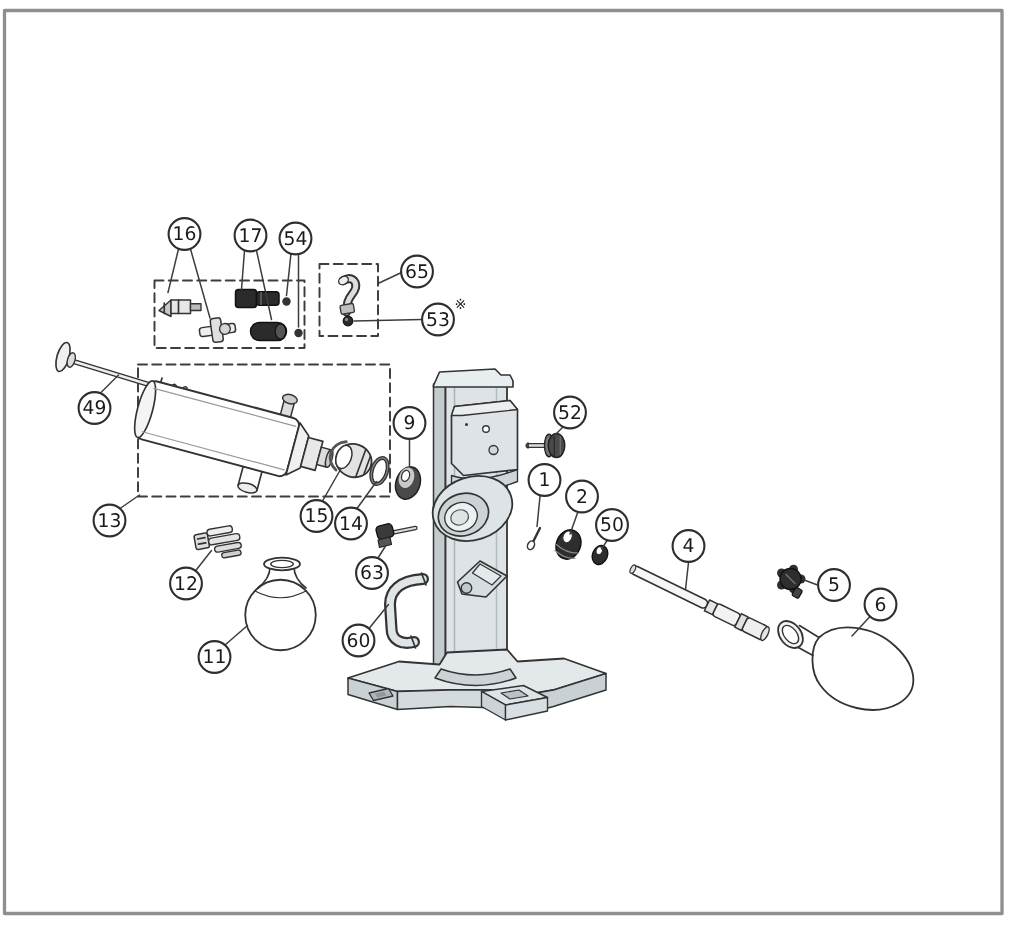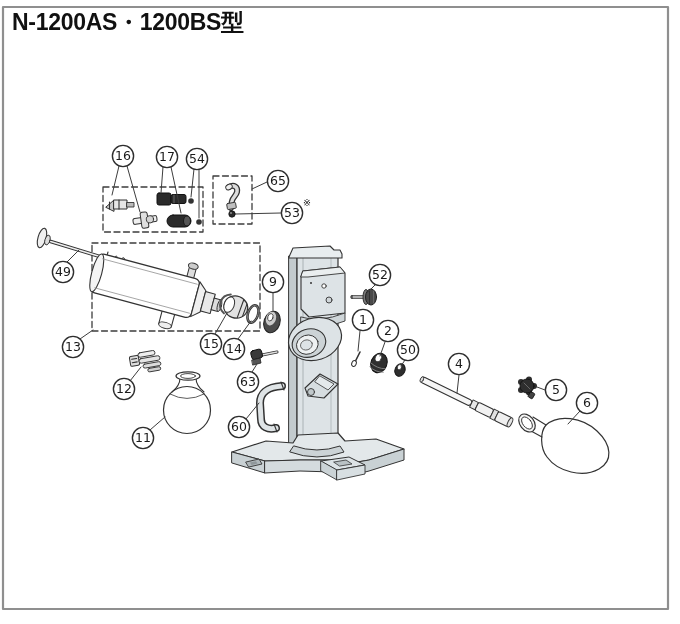--- a/index.html
+++ b/index.html
@@ -17,21 +17,20 @@
   .callout-circle { fill:#ffffff; stroke:#2e2e2e; stroke-width:1.4; }
   .callout-num  { font:12.5px "DejaVu Sans",sans-serif; fill:#1a1a1a; text-anchor:middle; }
   .callout-note { font:9.5px "DejaVu Sans",sans-serif; fill:#1a1a1a; }
   svg .ln { stroke:#333; stroke-width:1.1; fill:none; }
   svg * { stroke-linejoin:round; stroke-linecap:round; }
 </style>
 </head>
 <body>
 
 <div class="page">
-  <div class="title">N-1200AS・1200BS型</div>
 
   <svg class="diagram" width="680" height="624" viewBox="0 0 680 624">
 
     <rect x="3" y="7" width="665" height="602" fill="none" stroke="#8f8f8f" stroke-width="2.2"></rect>
 
     <rect class="dashed" x="103" y="187" width="100" height="45"></rect>
     <rect class="dashed" x="213" y="176" width="39" height="48"></rect>
     <rect class="dashed" x="92" y="243" width="168" height="88"></rect>
 
     <g>

